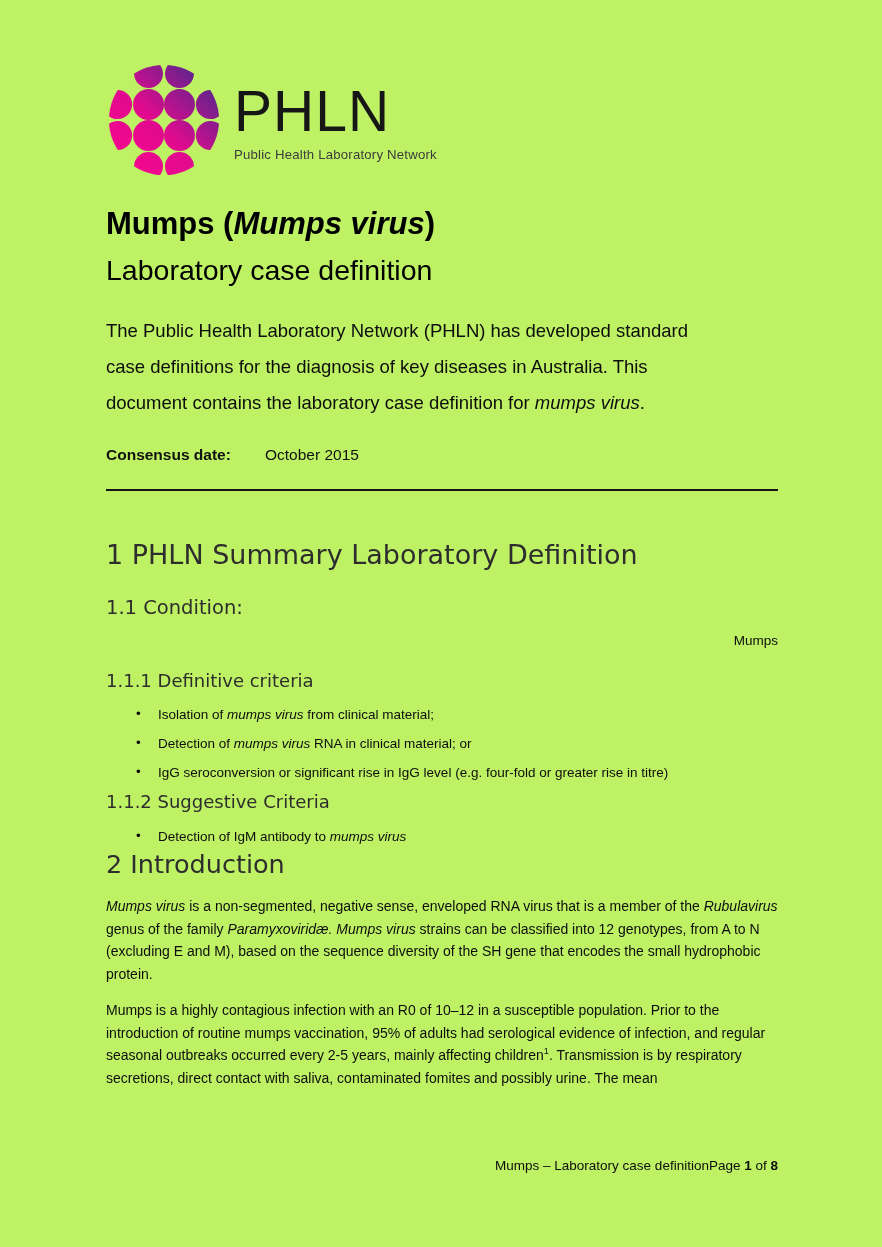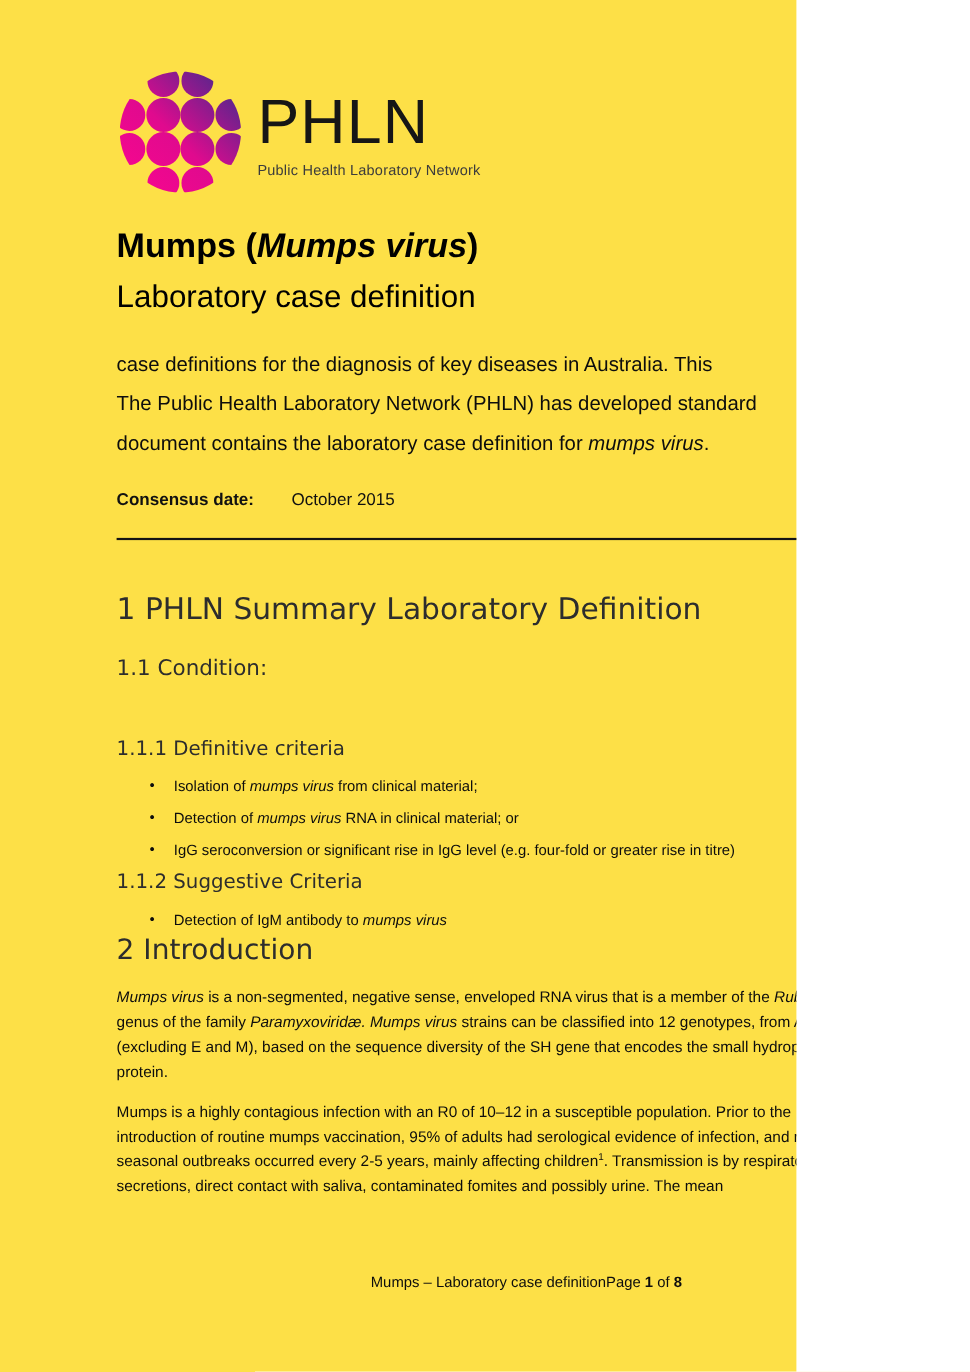--- a/index.html
+++ b/index.html
@@ -1,17 +1,17 @@
 <!DOCTYPE html>
 <html><head>
 <meta charset="utf-8">
 <style>
   html,body { margin:0; padding:0; background:#ffffff; }
   body { font-family:"Liberation Sans", sans-serif; color:#111; }
-  .page { position:relative; width:724px; height:1247px; background:#fde047; overflow:hidden; }
+  .page { position:relative; width:882px; height:1247px; background:#bef264; overflow:hidden; }
   .inner { position:absolute; left:106px; top:0; width:672px; }
 
   
   .logo-row { display:flex; margin-top:62px; }
   .logo-text { margin-left:12px; }
   .logo-acronym { font-size:57px; line-height:1; letter-spacing:1px; color:#161616; margin-top:21px; }
   .logo-tagline { font-size:13.2px; color:#3c3c3c; letter-spacing:0.2px; margin-top:7px; }
 
   
   .doc-title { font-size:31px; font-weight:bold; color:#000; margin:28px 0 0; line-height:1.15; }
@@ -90,22 +90,22 @@
       <div class="logo-text">
         <div class="logo-acronym">PHLN</div>
         <div class="logo-tagline">Public Health Laboratory Network</div>
       </div>
     </header>
 
     <h1 class="doc-title"><span>Mumps (</span><i>Mumps virus</i><span>)</span></h1>
     <div class="doc-subtitle">Laboratory case definition</div>
 
     <div class="intro">
+      <div class="intro-line">The Public Health Laboratory Network (PHLN) has developed standard</div>
       <div class="intro-line">case definitions for the diagnosis of key diseases in Australia. This</div>
-      <div class="intro-line">The Public Health Laboratory Network (PHLN) has developed standard</div>
       <div class="intro-line"><span>document contains the laboratory case definition for </span><i>mumps virus</i><span>.</span></div>
     </div>
 
     <div class="meta">
       <div class="meta-row">
         <span class="meta-label">Consensus date:</span><span class="meta-value">October 2015</span>
       </div>
     </div>
 
     <hr class="rule">

